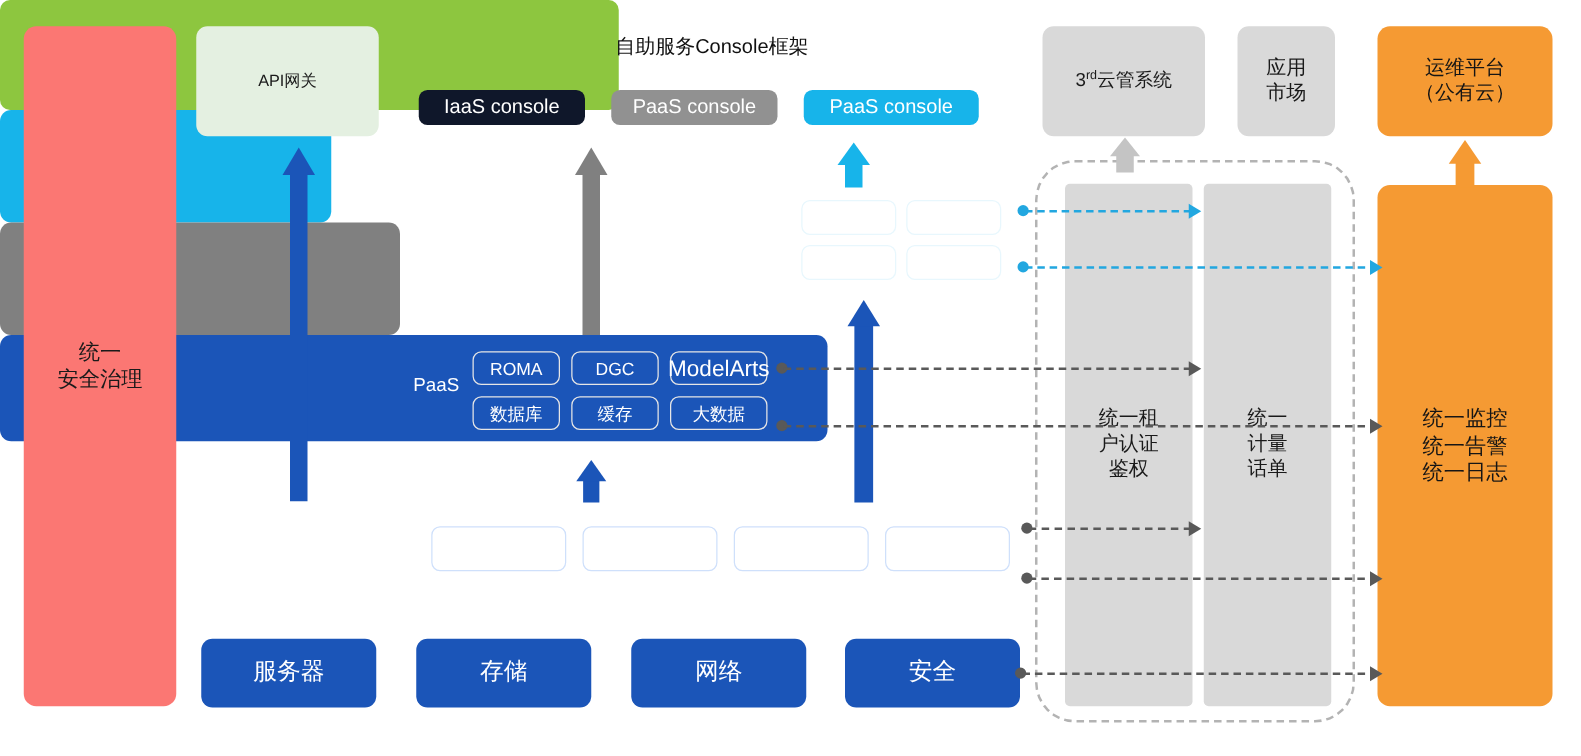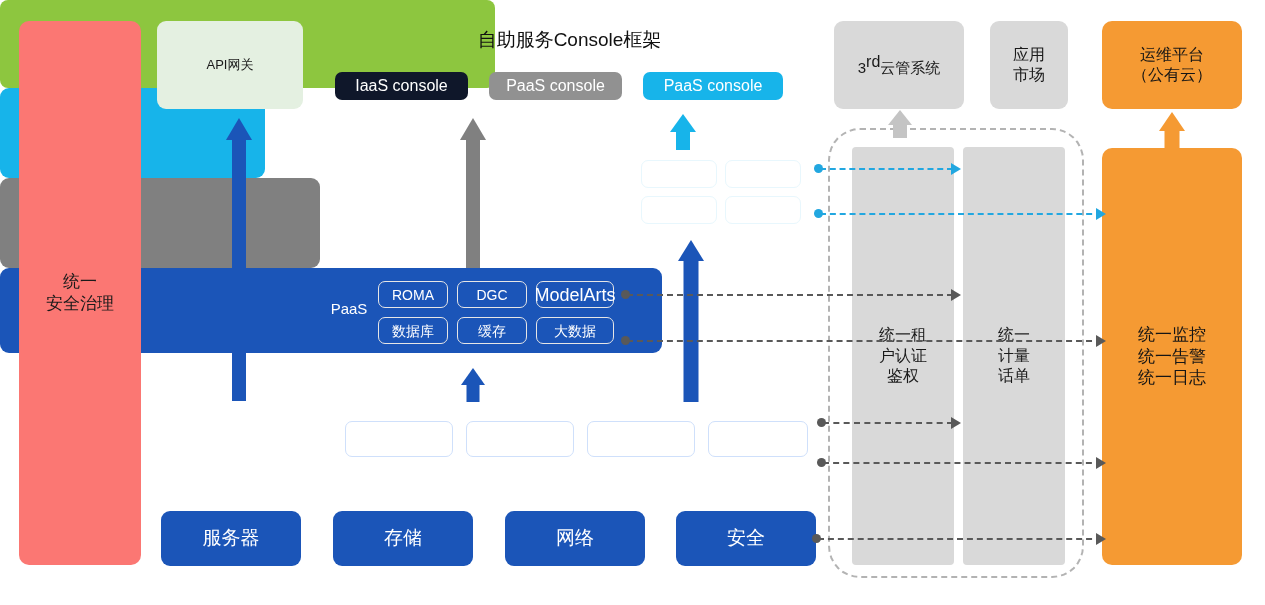--- a/index.html
+++ b/index.html
@@ -15,21 +15,21 @@
   #col-security{left:19px;top:21px;width:122px;height:544px;background:#fb7773;color:#1a1a1a;
                 font-size:17px;border-radius:10px;}
   #col-ops{left:1102px;top:148px;width:140px;height:417px;background:#f59a33;color:#151515;
            font-size:17px;border-radius:10px;}
   #ops-top{left:1102px;top:21px;width:140px;height:88px;background:#f59a33;color:#151515;
            font-size:16px;border-radius:10px;}
 
   
   #api-gw{left:157px;top:21px;width:146px;height:88px;background:#e4f0e1;color:#1a1a1a;font-size:13px;}
   #console-frame{left:322px;top:21px;width:495px;height:88px;background:#8dc63f;border-radius:8px;}
-  #console-title{position:absolute;left:322px;top:27px;width:495px;text-align:center;font-size:19px;color:#111;}
+  #console-title{position:absolute;left:322px;top:27px;width:495px;text-align:center;font-size:16px;color:#111;}
   #iaas-console{left:335px;top:72px;width:133px;height:28px;background:#0f172a;color:#fff;font-size:16px;}
   #paas-console{left:489px;top:72px;width:133px;height:28px;background:#919191;color:#fff;font-size:16px;}
   #saas-console{left:643px;top:72px;width:140px;height:28px;background:#17b4ea;color:#fff;font-size:16px;}
 
   #third-cloud{left:834px;top:21px;width:130px;height:88px;background:#d9d9d9;color:#1a1a1a;font-size:15px;}
   #app-market{left:990px;top:21px;width:78px;height:88px;background:#d9d9d9;color:#1a1a1a;font-size:16px;}
 
   
   #saas-box{left:553px;top:146px;width:265px;height:90px;background:#17b4ea;border-radius:9px;}
   #saas-label{position:absolute;left:563px;top:178px;width:80px;text-align:center;color:#fff;font-size:19px;}
@@ -104,21 +104,21 @@
     <span class="lbl">API网关</span>
   </div>
 
   <div id="console-frame"></div>
   <div id="console-title">自助服务Console框架</div>
   <div class="pill" id="iaas-console">IaaS console</div>
   <div class="pill" id="paas-console">PaaS console</div>
   <div class="pill" id="saas-console">PaaS console</div>
 
   <div class="box" id="third-cloud">
-    <span><span>3</span><sup style="font-size:16px">rd</sup><span>云管系统</span></span>
+    <span><span>3</span><sup style="font-size:10px">rd</sup><span>云管系统</span></span>
   </div>
 
   <div class="box" id="app-market">
     <span class="lbl">应用
 市场</span>
   </div>
 
   <div class="box" id="ops-top">
     <span class="lbl">运维平台
 （公有云）</span>

